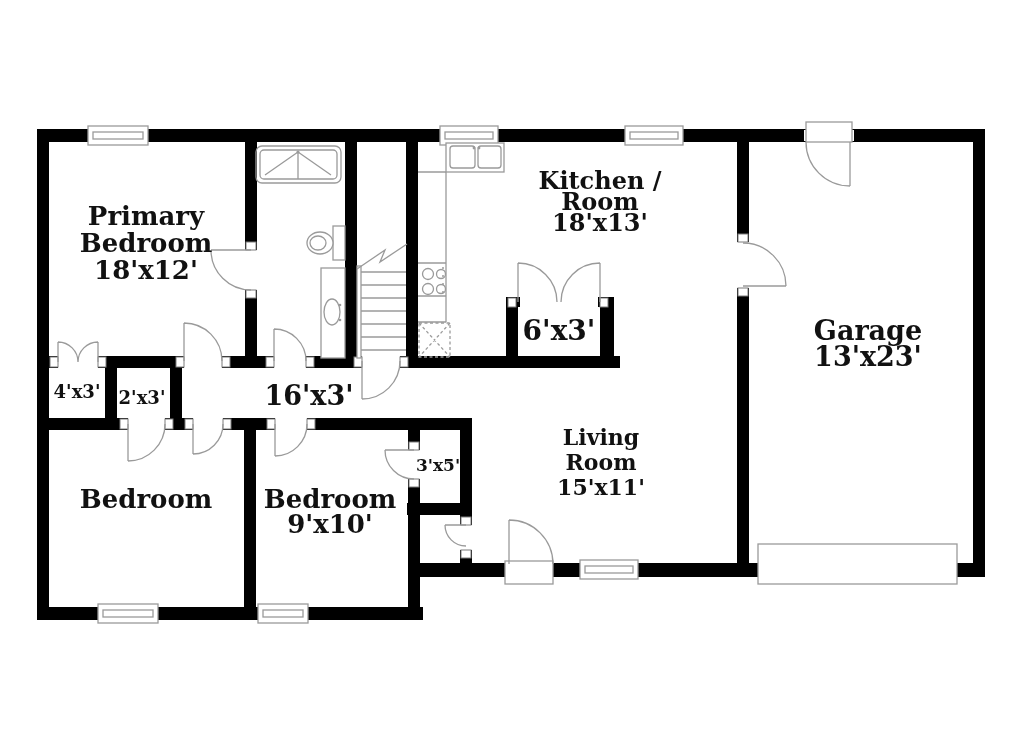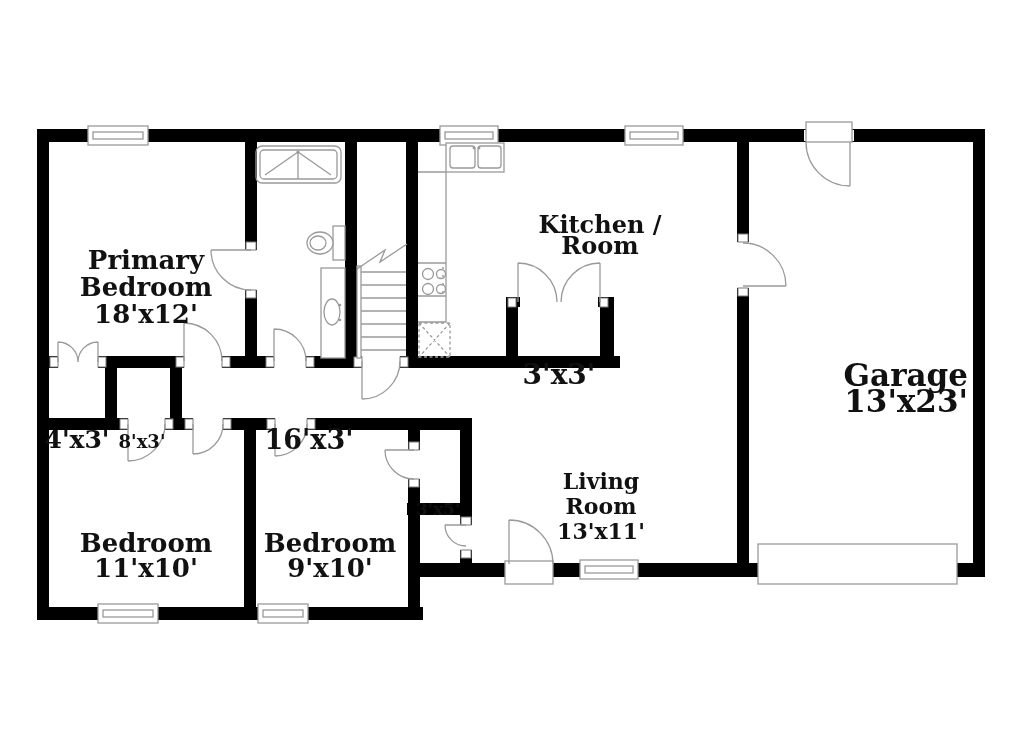--- a/index.html
+++ b/index.html
@@ -18,21 +18,20 @@
   .plan-svg{position:absolute;left:0;top:0;}
   .wall{fill:var(--wall);}
   .fix{fill:none;stroke:var(--line);stroke-width:1.3;}
   .fixw{fill:#ffffff;stroke:var(--line);stroke-width:1.3;}
   .jamb{fill:#ffffff;stroke:#7d7d7d;stroke-width:1;}
   .dash{stroke-dasharray:3 2.5;}
   .dot{fill:var(--line);stroke:none;}
   .lbl{
     position:absolute;text-align:center;font-weight:bold;color:var(--text);
     white-space:nowrap;
-    margin-top:44px;
   }
 </style>
 </head>
 <body>
 
 <div class="stage">
 
   <svg class="plan-svg" width="1024" height="744" viewBox="0 0 1024 744">
 
     <g class="wall">
@@ -229,46 +228,46 @@
 
   <div class="lbl" style="left:46px;top:203px;width:200px;font-size:26px;line-height:27px;">
     <div>Primary</div>
     <div>Bedroom</div>
     <div>18'x12'</div>
   </div>
 
   <div class="lbl" style="left:500px;top:170px;width:200px;font-size:24px;line-height:21px;">
     <div>Kitchen /</div>
     <div>Room</div>
-  </div>
-
-  <div class="lbl" style="left:768px;top:318px;width:200px;font-size:31px;line-height:26px;text-align:right;">
+    <div>18'x13'</div>
+  </div>
+
+  <div class="lbl" style="left:768px;top:318px;width:200px;font-size:27px;line-height:26px;">
     <div>Garage</div>
     <div>13'x23'</div>
   </div>
 
   <div class="lbl" style="left:501px;top:425px;width:200px;font-size:22px;line-height:25px;">
     <div>Living</div>
     <div>Room</div>
-    <div>13'x11'</div>
+    <div>15'x11'</div>
   </div>
 
   <div class="lbl" style="left:46px;top:487px;width:200px;font-size:26px;line-height:25px;">
     <div>Bedroom</div>
-    <div>11'x10'</div>
   </div>
 
   <div class="lbl" style="left:230px;top:487px;width:200px;font-size:26px;line-height:25px;">
     <div>Bedroom</div>
     <div>9'x10'</div>
   </div>
 
-  <div class="lbl" style="left:37px;top:381px;width:80px;font-size:25px;">4'x3'</div>
-
-  <div class="lbl" style="left:112px;top:387px;width:60px;font-size:18px;">8'x3'</div>
+  <div class="lbl" style="left:37px;top:381px;width:80px;font-size:18px;">4'x3'</div>
+
+  <div class="lbl" style="left:112px;top:387px;width:60px;font-size:18px;">2'x3'</div>
 
   <div class="lbl" style="left:249px;top:380px;width:120px;font-size:27px;">16'x3'</div>
 
-  <div class="lbl" style="left:509px;top:314px;width:100px;font-size:28px;">3'x3'</div>
+  <div class="lbl" style="left:509px;top:314px;width:100px;font-size:28px;">6'x3'</div>
 
   <div class="lbl" style="left:408px;top:455px;width:60px;font-size:17px;">3'x5'</div>
 
 </div>
 
 </body></html>

